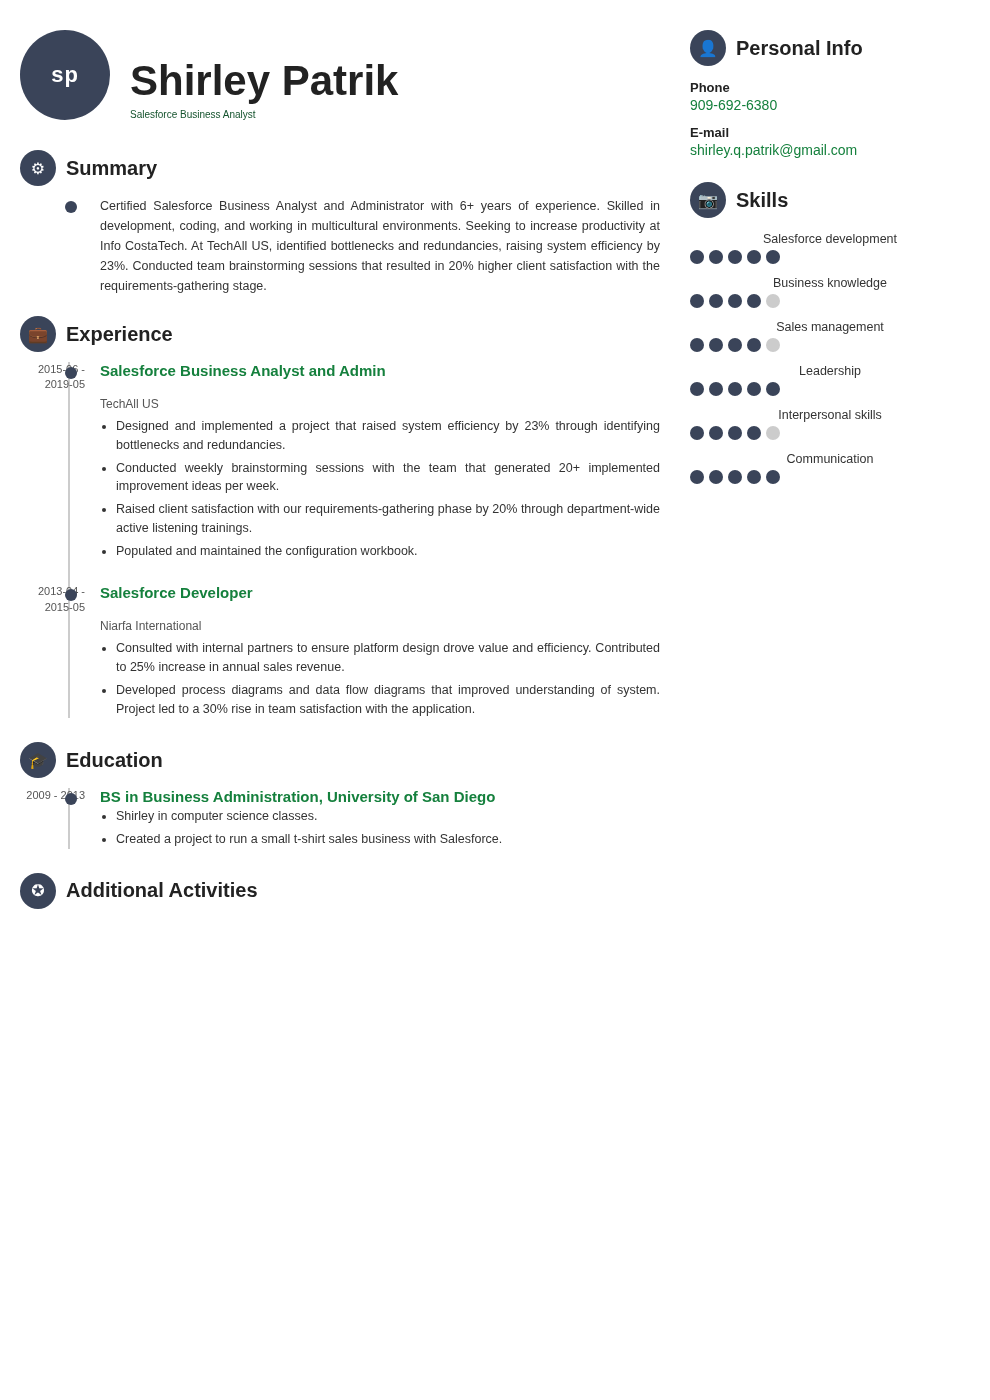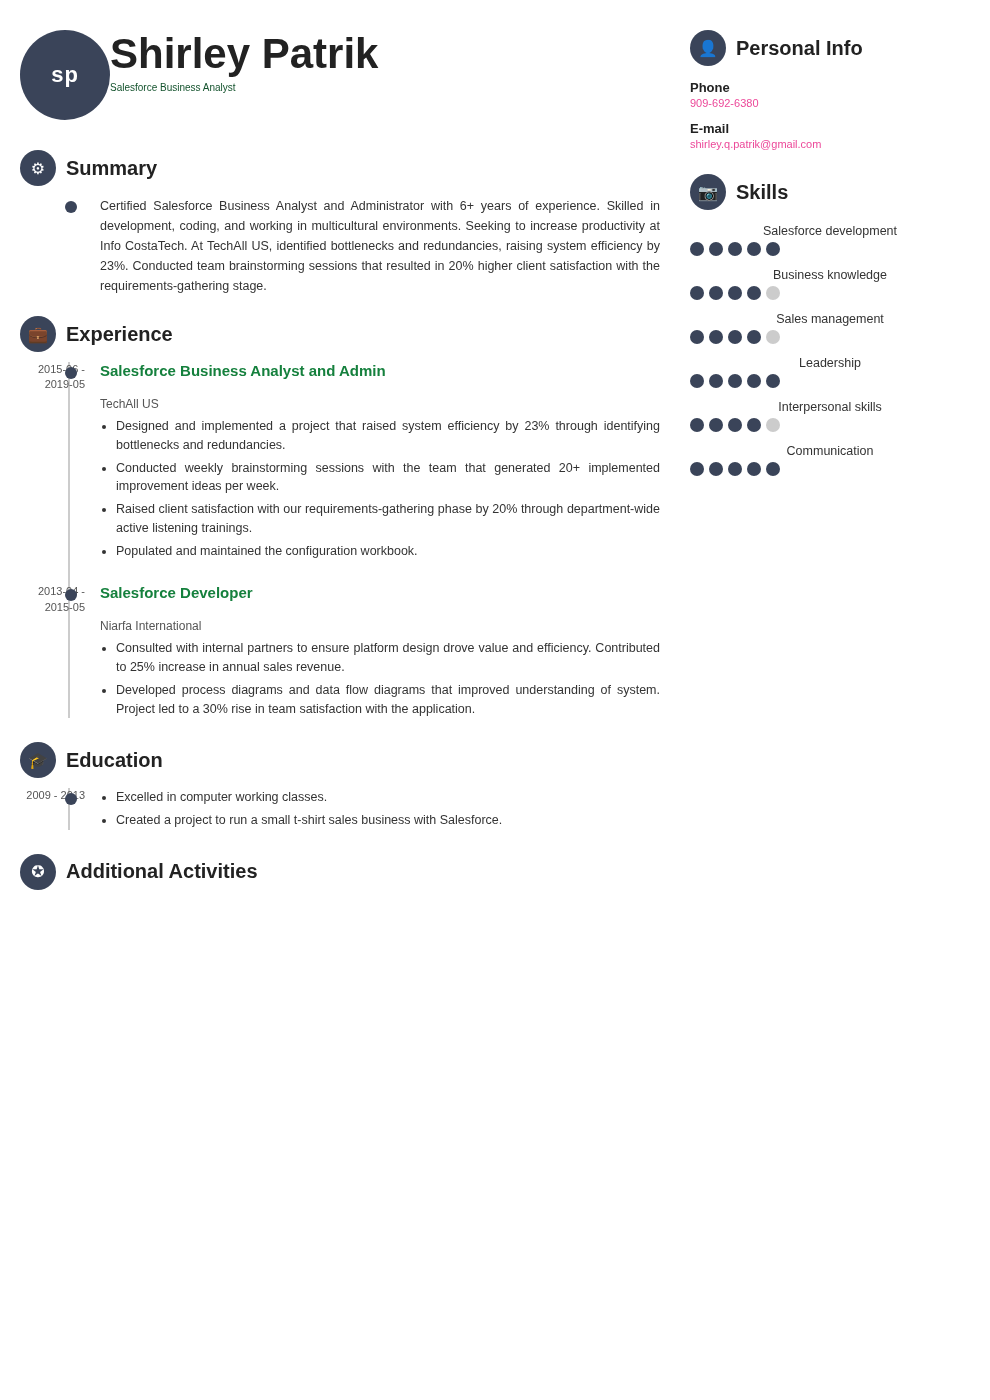--- a/index.html
+++ b/index.html
@@ -22,21 +22,22 @@
 
     
     .left-col {
       flex: 1;
       min-width: 0;
     }
 
     
     .header {
       display: flex;
-      align-items: flex-start;
+      align-items: flex-end;
+      gap: 20px;
       margin-bottom: 30px;
     }
 
     .avatar-circle {
       width: 90px;
       height: 90px;
       border-radius: 50%;
       background: #3a4459;
       display: flex;
       align-items: center;
@@ -220,22 +221,22 @@
     }
 
     .info-label {
       font-weight: bold;
       font-size: 13px;
       color: #222;
       margin-bottom: 2px;
     }
 
     .info-value {
-      font-size: 11px;
-      color: #ec4899;
+      font-size: 14px;
+      color: #15803d;
       margin-bottom: 12px;
     }
 
     
     .skill-item {
       margin-bottom: 12px;
     }
 
     .skill-name {
       font-size: 12.5px;
@@ -332,22 +333,23 @@
       <div class="section-header">
         <div class="section-icon">🎓</div>
         <span class="section-title">Education</span>
       </div>
       <div class="timeline-container">
         <div class="timeline-line"></div>
         <div id="education-items">
             <div class="timeline-item">
       <div class="timeline-date">2009 - 2013</div>
       <div class="timeline-dot"></div>
+      <h3>BS in Business Administration, University of San Diego</h3>
       <ul>
-        <li>Excelled in computer working classes.</li>
+        <li>Shirley in computer science classes.</li>
                 <li>Created a project to run a small t-shirt sales business with Salesforce.</li>
       </ul>
     </div>
           </div>
       </div>
     </div>
 
     <div class="section">
       <div class="section-header">
         <div class="section-icon">✪</div>

